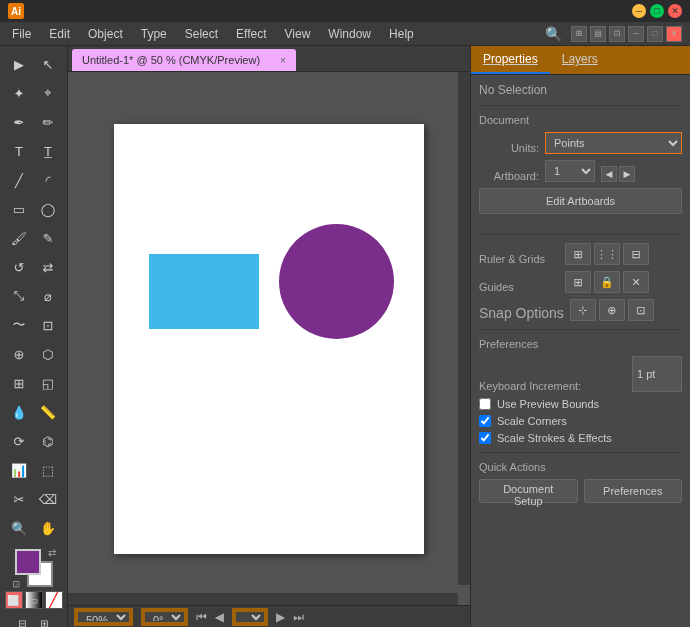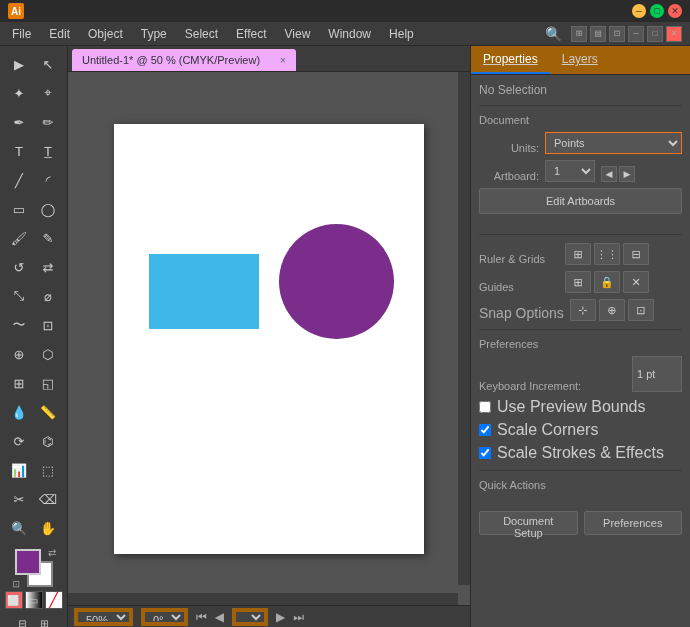--- a/index.html
+++ b/index.html
@@ -63,30 +63,30 @@
     #panel-tabs { display: flex; background: #a16207; border-bottom: 1px solid #2a2a2a; text-decoration: underline; }
     .panel-tab { padding: 6px 12px; font-size: 12px; cursor: pointer; color: #ccc; border-bottom: 2px solid transparent; }
     .panel-tab.active { color: white; border-bottom: 2px solid #1473e6; }
     #panel-content { padding: 8px; flex: 1; }
 
     .panel-section-title { font-size: 11px; color: #aaa; margin: 8px 0 6px 0; }
     .panel-row { display: flex; align-items: flex-end; gap: 6px; margin-bottom: 6px; }
     .panel-label { font-size: 11px; color: #aaa; min-width: 60px; text-align: right; }
     .panel-select { background: #555; border: 1px solid #f97316; color: #ccc; font-size: 11px; padding: 2px 4px; height: 22px; flex: 1; cursor: pointer; }
     .panel-select-sm { background: #555; border: 1px solid #666; color: #ccc; font-size: 11px; padding: 2px 4px; height: 22px; width: 50px; cursor: pointer; }
-    .panel-btn { background: #555; border: 1px solid #666; color: #ccc; font-size: 11px; padding: 3px 8px; cursor: pointer; height: 24px; border-radius: 2px; margin-top: 14px; }
+    .panel-btn { background: #555; border: 1px solid #666; color: #ccc; font-size: 11px; padding: 3px 8px; cursor: pointer; height: 24px; border-radius: 2px; }
     .panel-btn-full { width: 100%; background: #555; border: 1px solid #666; color: #ccc; font-size: 11px; padding: 4px 8px; cursor: pointer; height: 26px; border-radius: 2px; text-align: center; }
     .panel-divider { height: 1px; background: #3a3a3a; margin: 8px 0; }
 
     .icon-group { display: flex; gap: 3px; }
     .icon-btn { width: 26px; height: 22px; background: #555; border: 1px solid #666; display: flex; align-items: center; justify-content: center; cursor: pointer; font-size: 11px; color: #ccc; border-radius: 1px; }
 
     .checkbox-row { display: flex; align-items: center; gap: 6px; margin-bottom: 5px; }
     .checkbox-row input[type=checkbox] { width: 12px; height: 12px; cursor: pointer; }
-    .checkbox-label { font-size: 16px; color: #ccc; cursor: pointer; }
+    .checkbox-label { font-size: 11px; color: #ccc; cursor: pointer; }
 
     .panel-input { background: #555; border: 1px solid #666; color: #ccc; font-size: 11px; padding: 17px 4px; height: 22px; width: 50px; }
 
     .nav-arrows { display: flex; gap: 2px; }
     .nav-arrow { width: 16px; height: 16px; background: #555; border: 1px solid #666; display: flex; align-items: center; justify-content: center; font-size: 9px; color: #ccc; cursor: pointer; }
 
     #no-selection { font-size: 12px; color: #aaa; margin-bottom: 4px; }
   </style>
 </head>
 <body>

